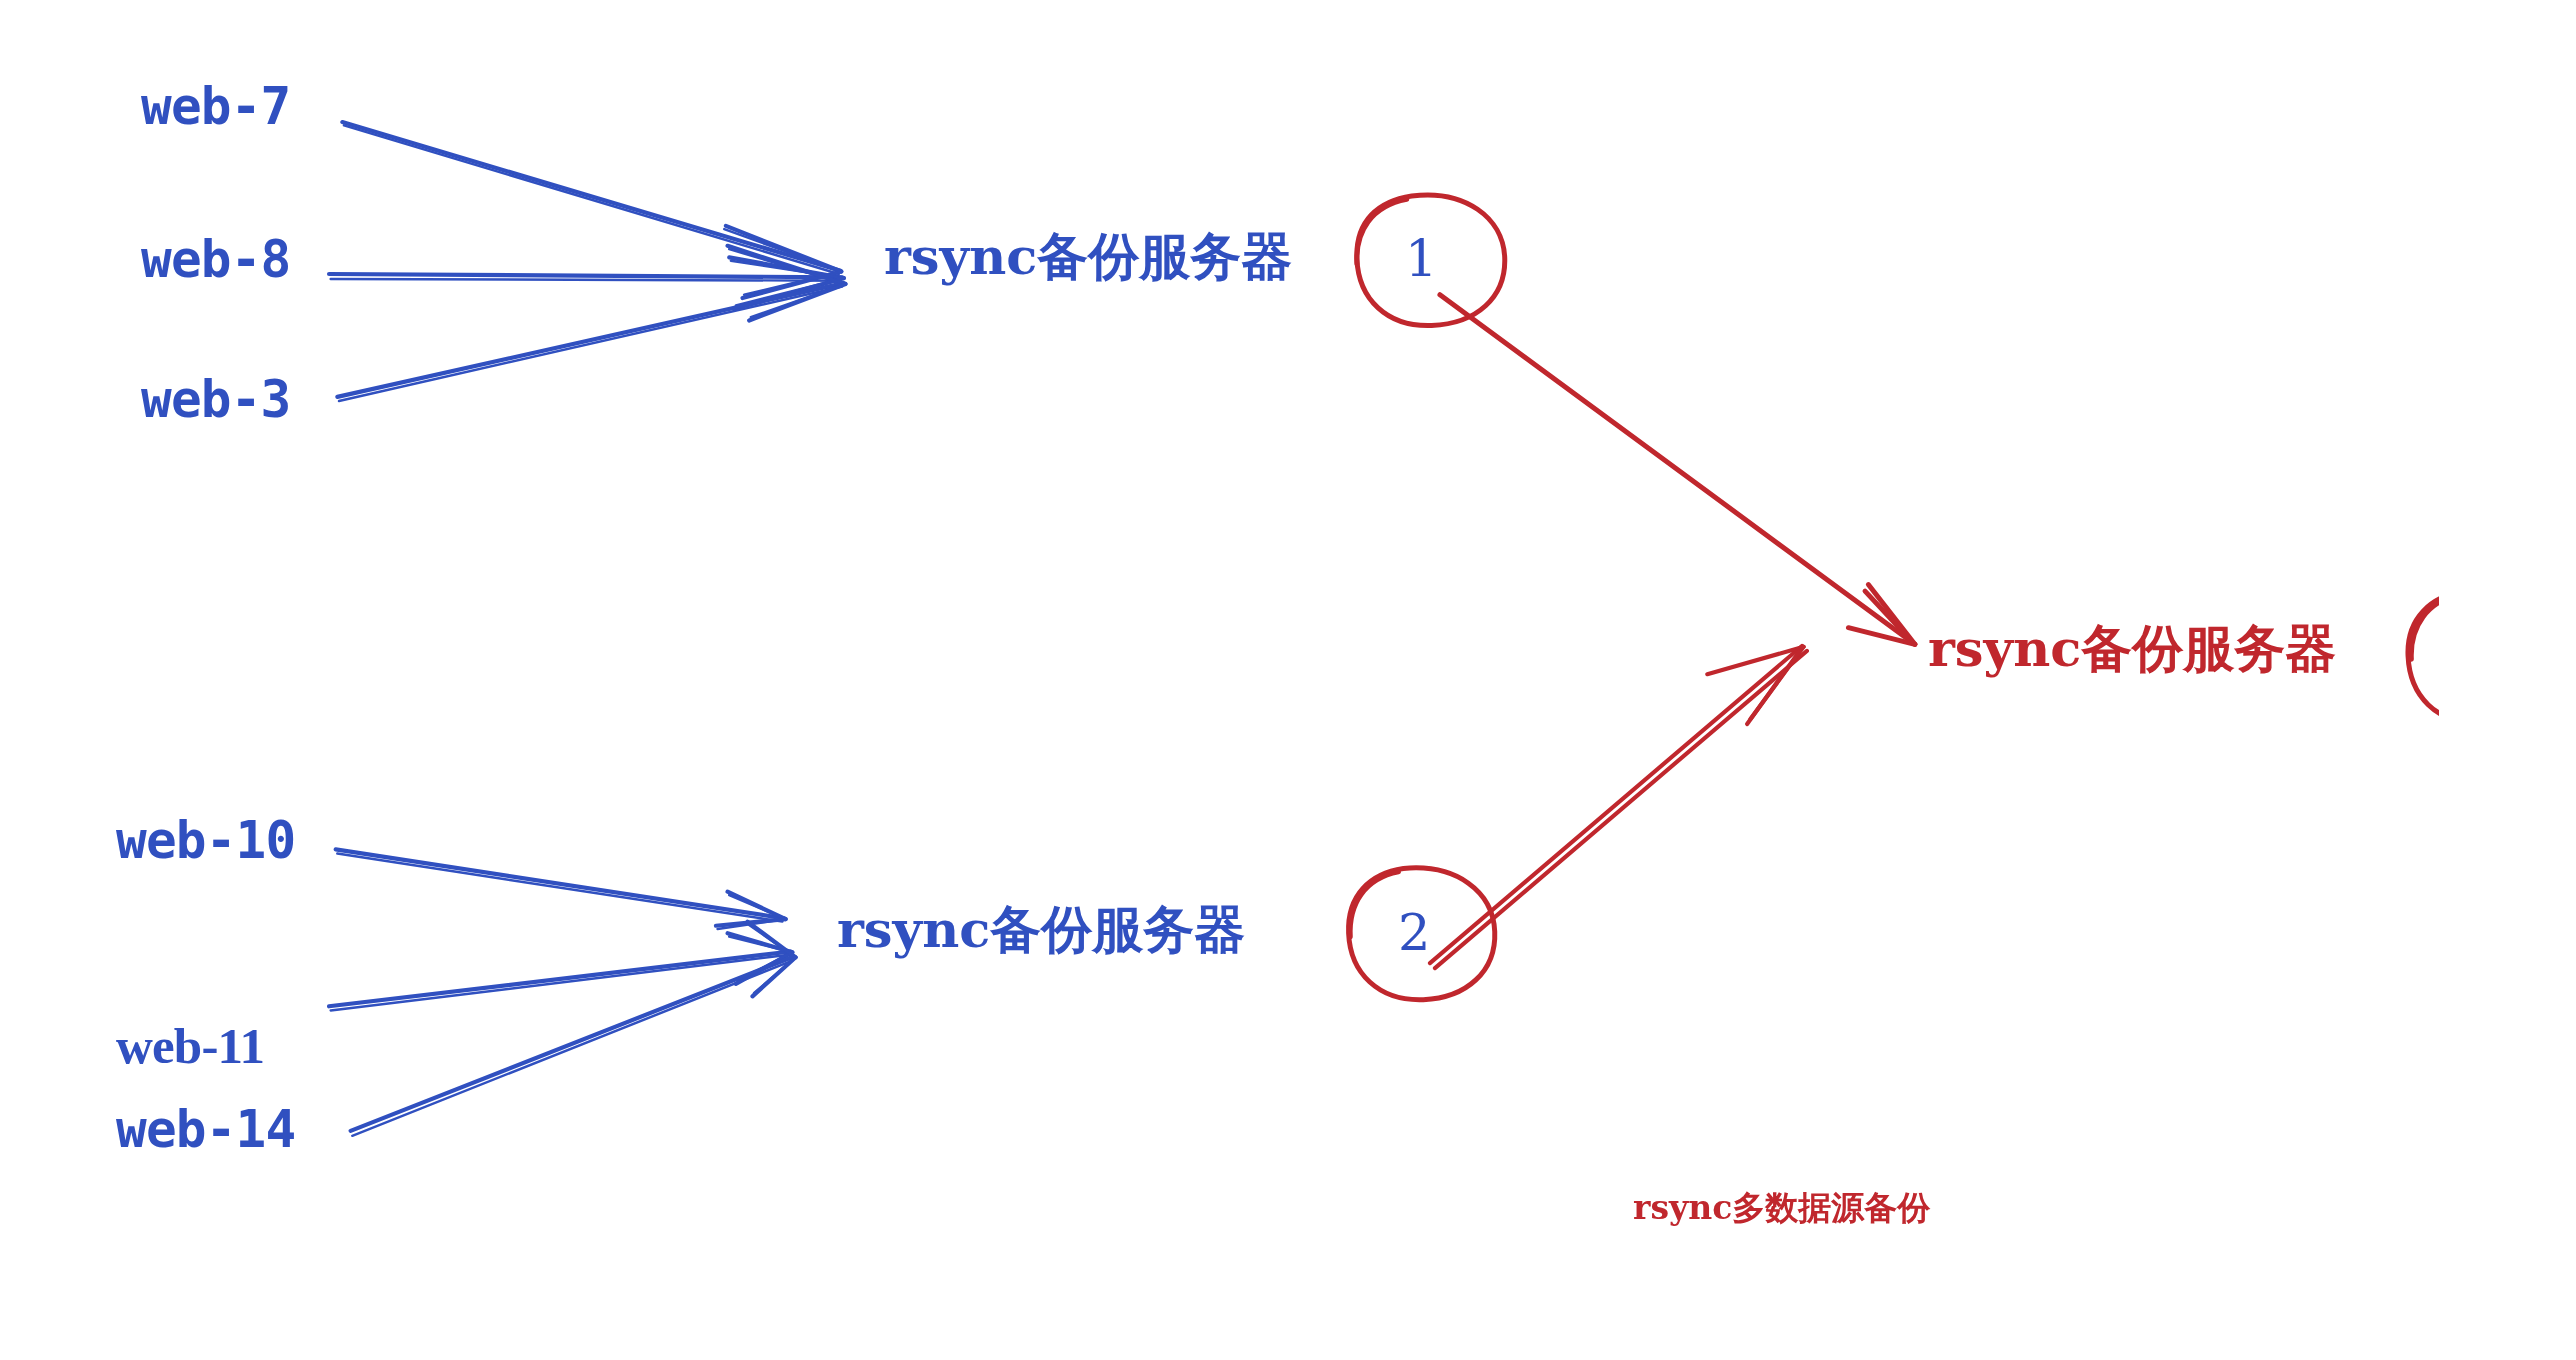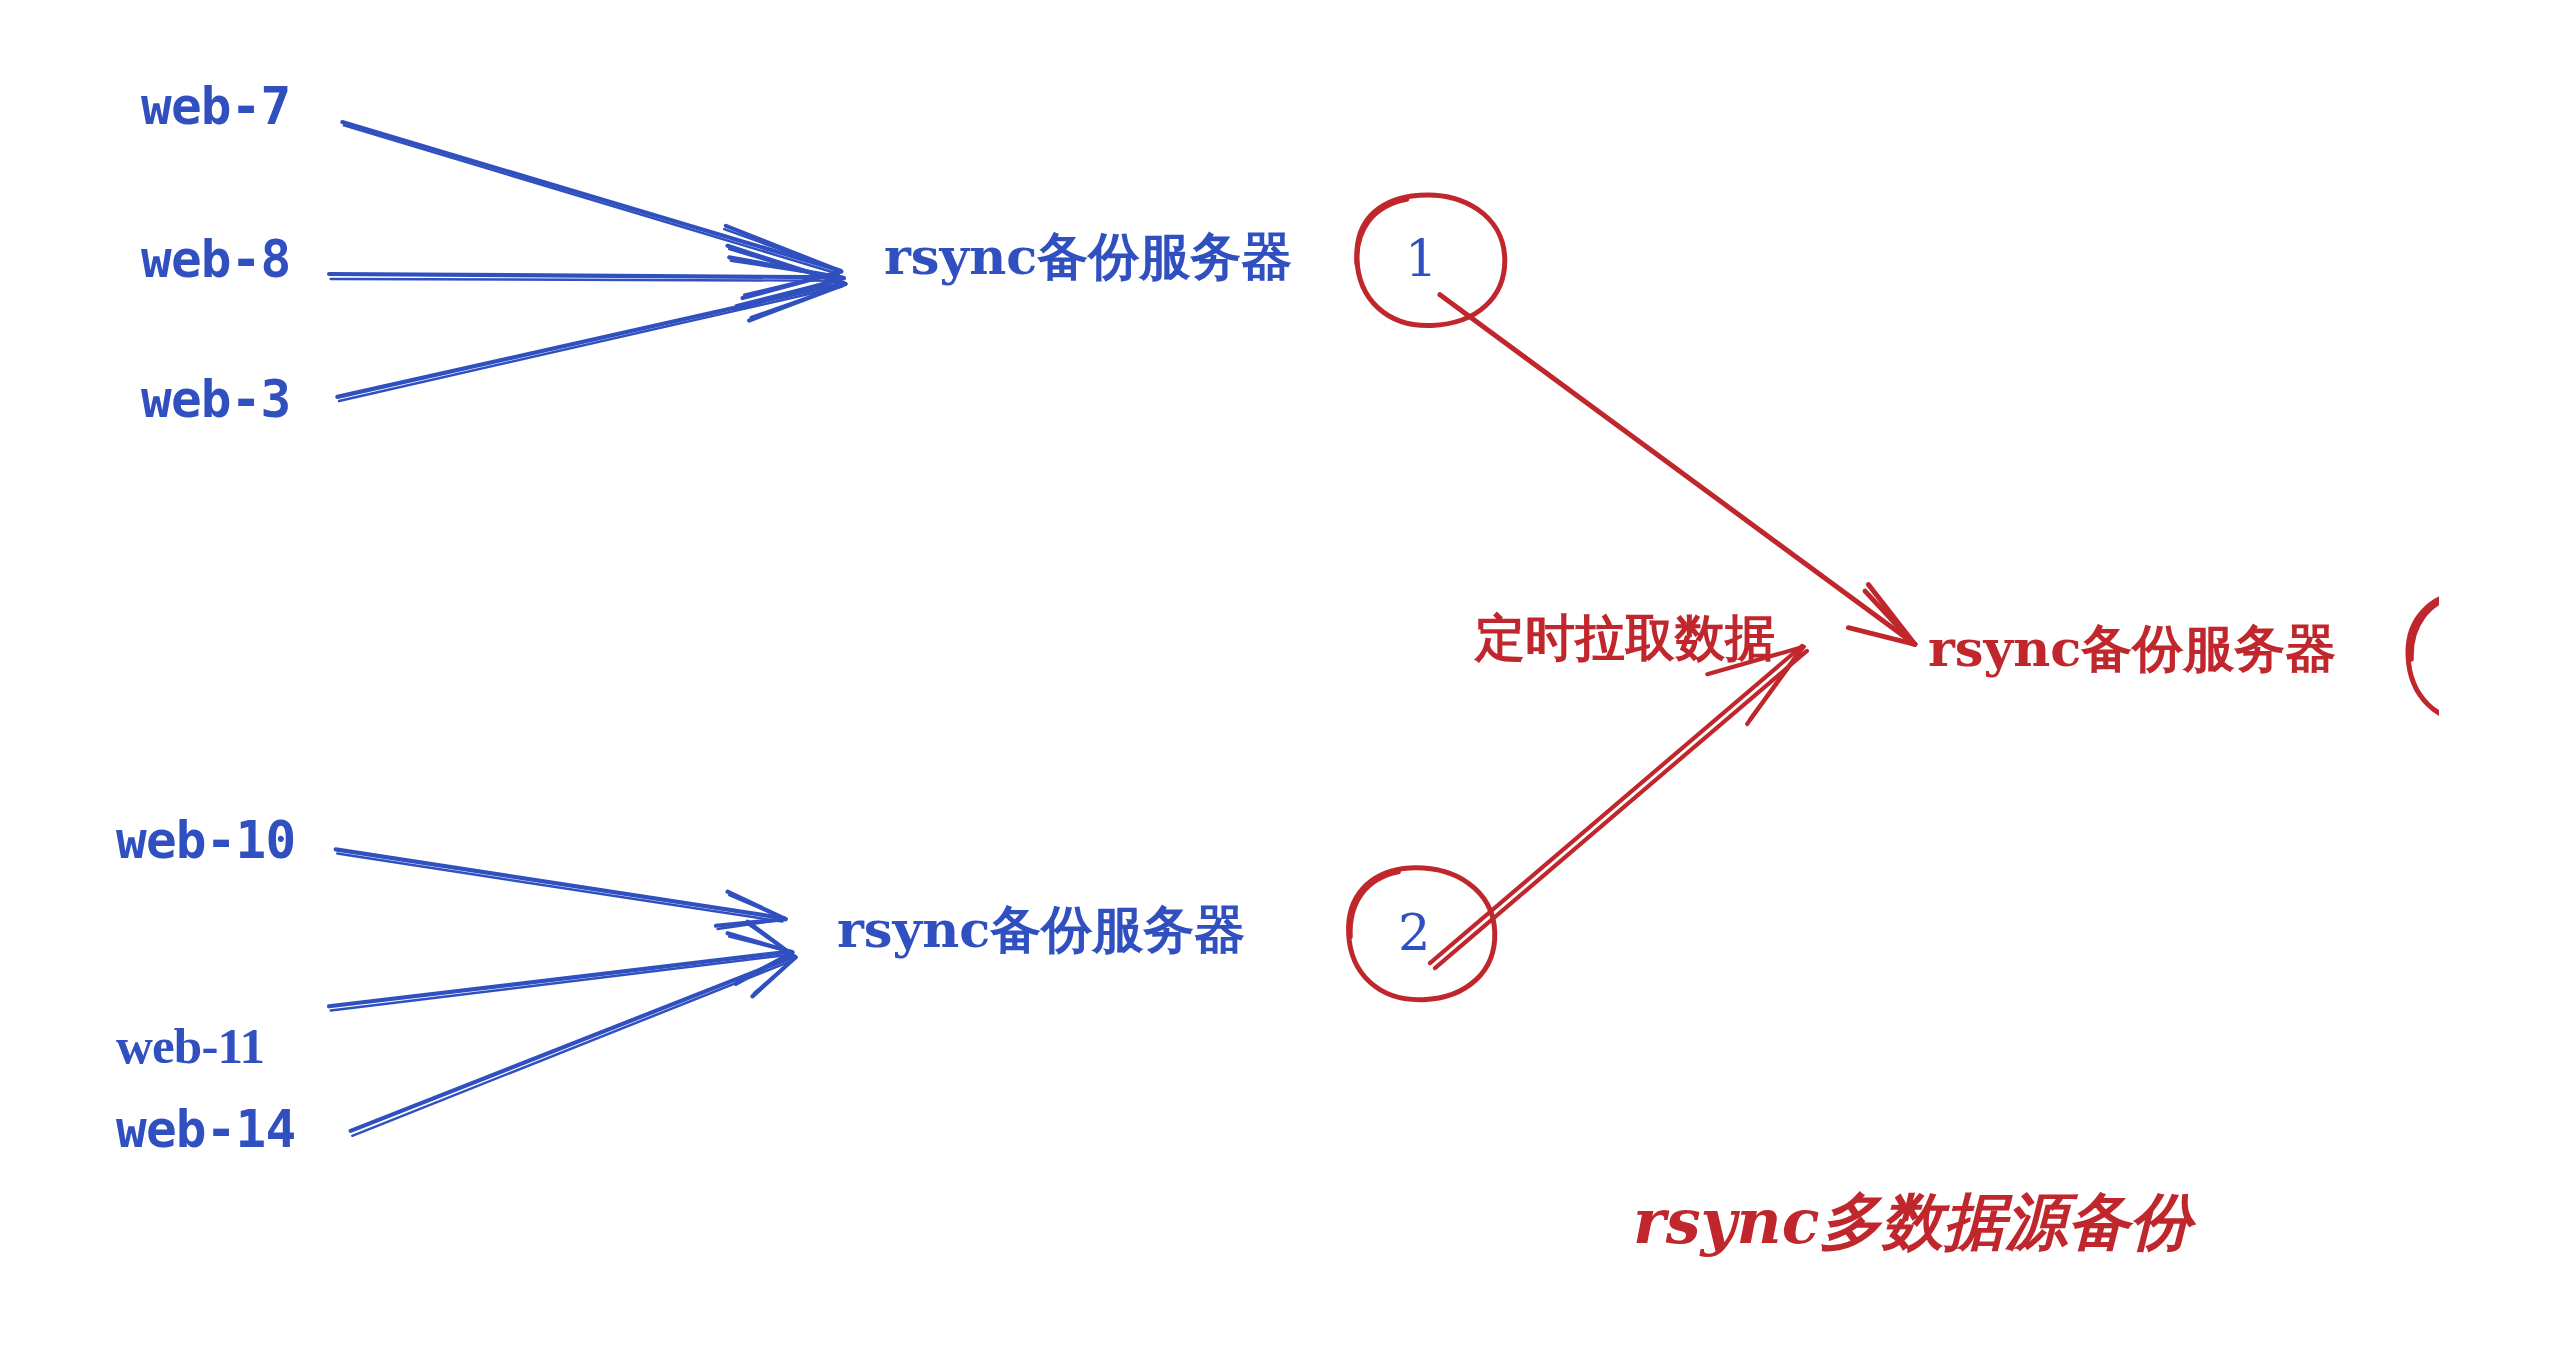--- a/index.html
+++ b/index.html
@@ -54,22 +54,21 @@
     font-size: 51px;
   }
   .pull-label {
     font-family: "DejaVu Sans", sans-serif;
     font-weight: bold;
     font-size: 50px;
   }
   .caption {
     font-family: "DejaVu Serif", serif;
     font-weight: bold;
-    font-size: 62px;
-    font-style: italic;
+    font-size: 33px;
   }
   .caption .cjk {
     font-family: "DejaVu Sans", sans-serif;
     font-weight: bold;
   }
   .blue { color: #3050c0; }
   .red  { color: #c0272d; }
 </style>
 </head>
 <body>
@@ -184,20 +183,19 @@
   <div class="node-text server-label blue" style="left:837px; top:904px;">
     <span class="latin">rsync</span><span class="cjk">备份服务器</span>
   </div>
   <div class="node-text badge-num blue" style="left:1398px; top:907px;">2</div>
 
   <div class="node-text server-label red" style="left:1928px; top:623px;">
     <span class="latin">rsync</span><span class="cjk">备份服务器</span>
   </div>
   <div class="node-text badge-num red" style="left:2460px; top:628px;">3</div>
 
-  <div class="node-text pull-label red" style="left:1475px; top:613px;">定时拉取数据</div>
 
   <div class="node-text caption red" style="left:1633px; top:1191px;">
     <span class="latin">rsync</span><span class="cjk">多数据源备份</span>
   </div>
 
 </div>
 
 
 </body></html>

